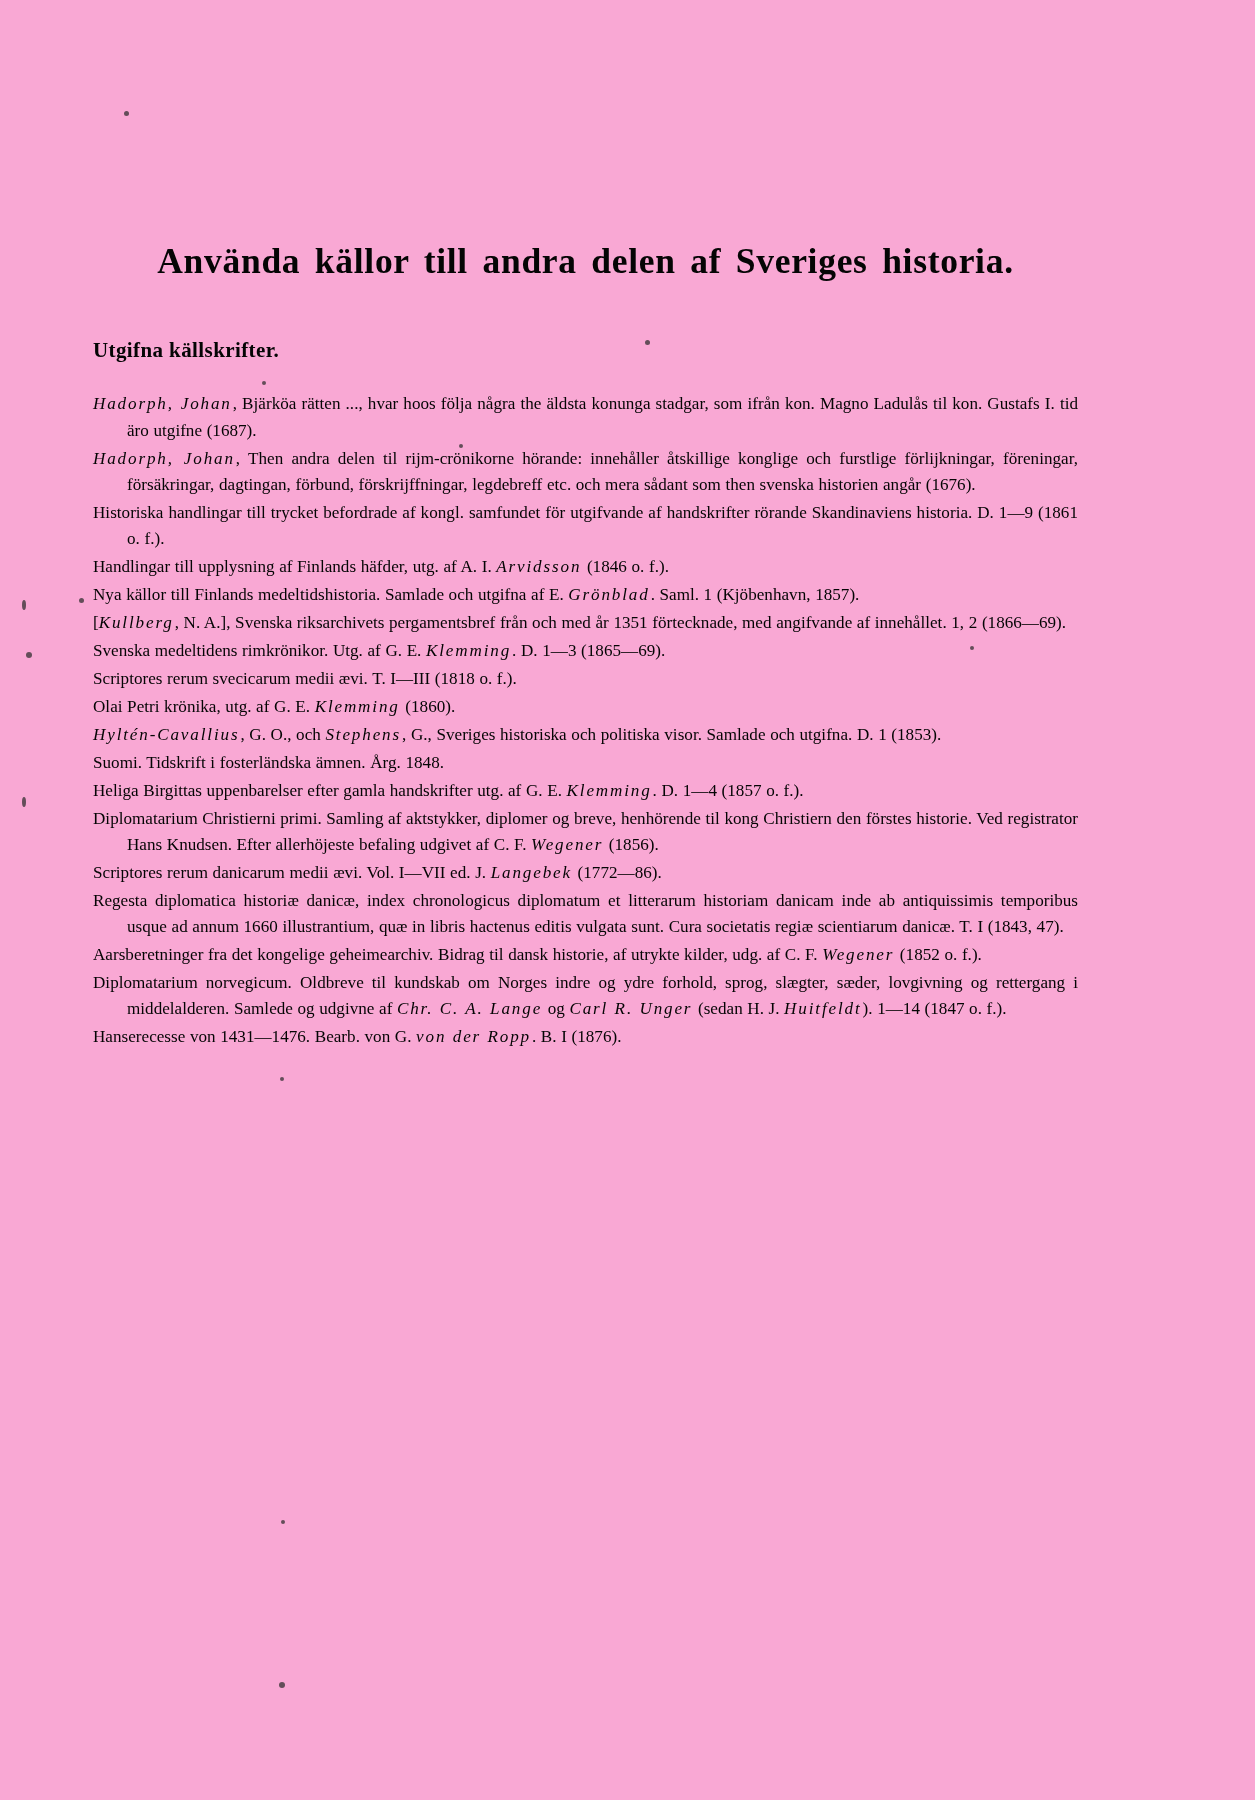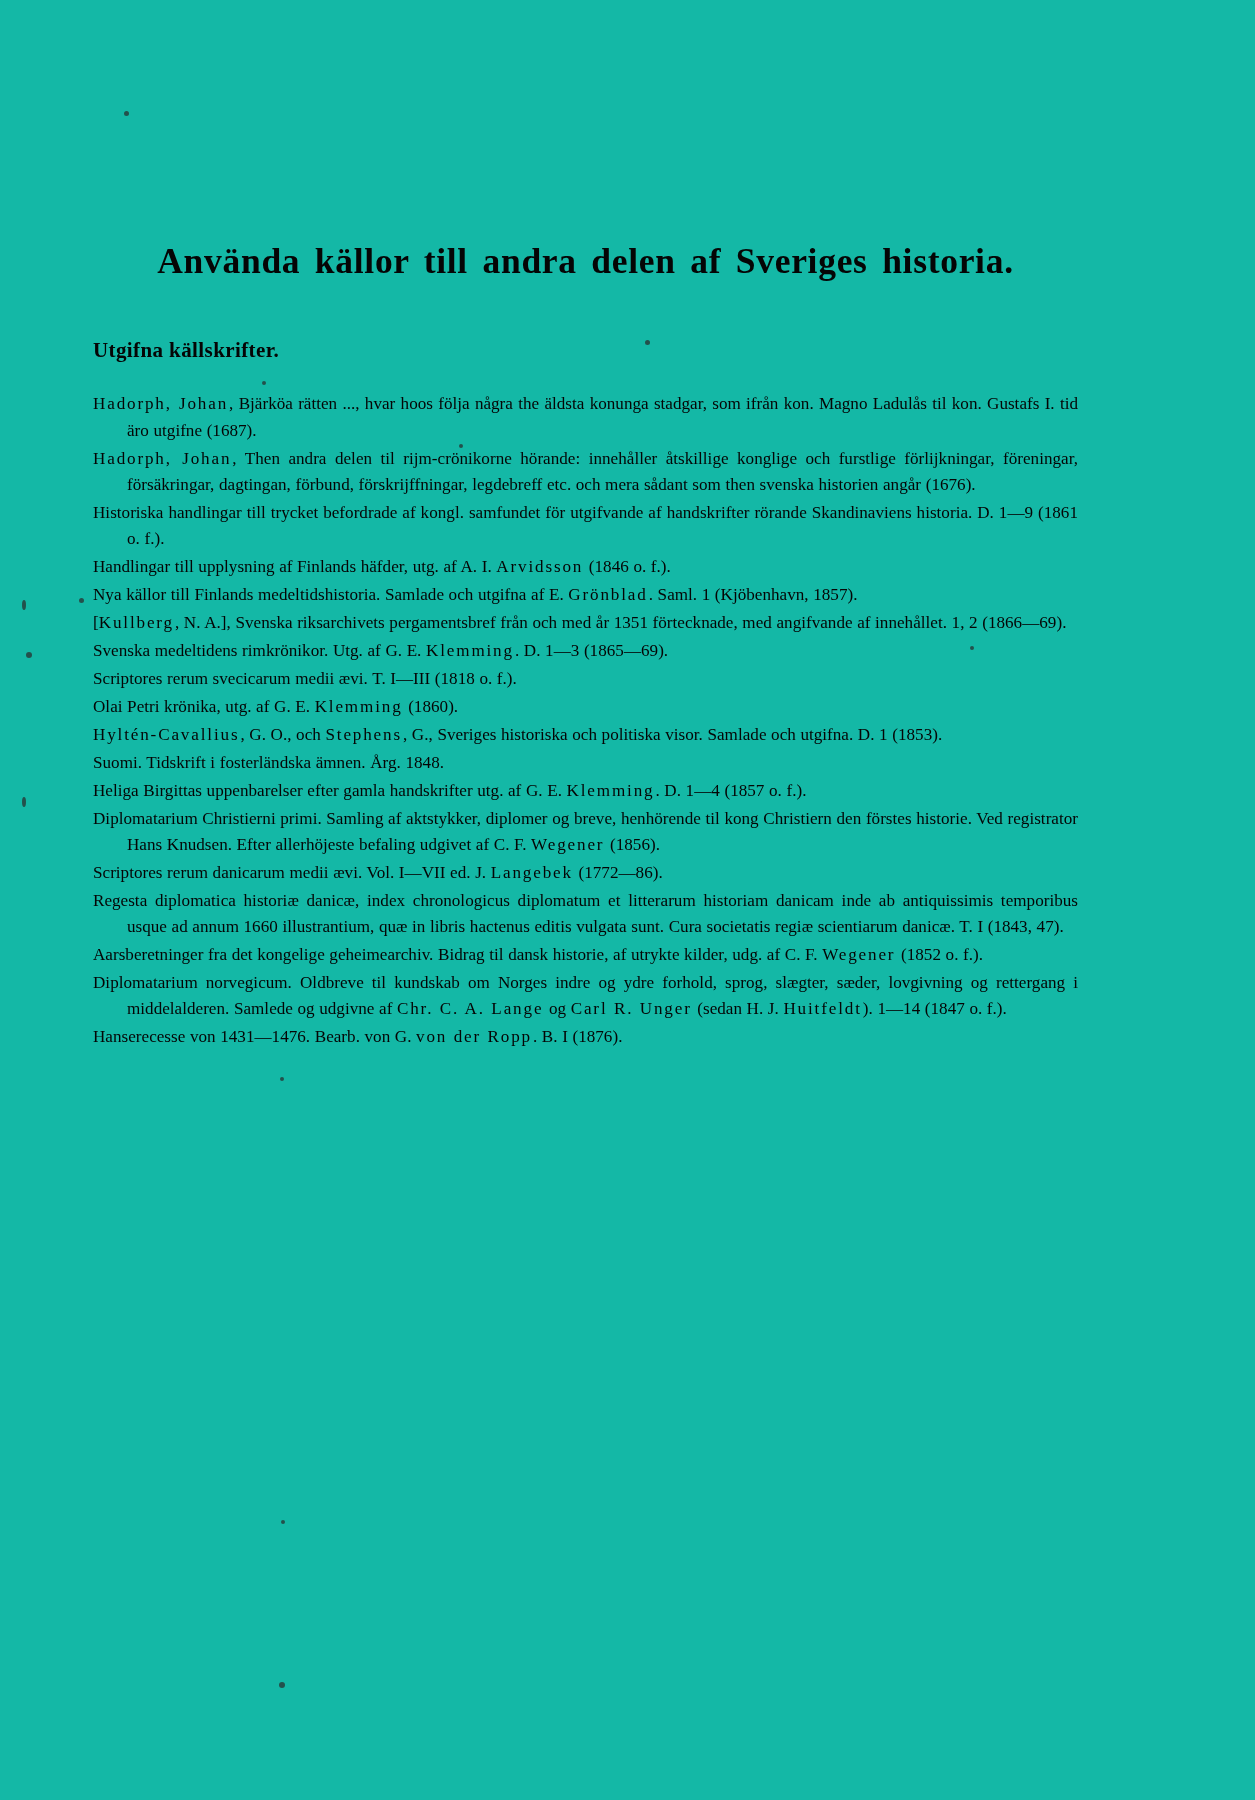--- a/index.html
+++ b/index.html
@@ -14,21 +14,21 @@
     color: #050505;
     position: relative;
     overflow: hidden;
   }
 
   .page {
     position: absolute;
     left: 0; top: 0;
     width: 1255px;
     height: 1800px;
-    background: #14b8a6;
+    background: #f9a8d4;
   }
 
   
   .speck {
     position: absolute;
     background: #2a2a2a;
     border-radius: 50%;
     opacity: .72;
   }
 
@@ -75,20 +75,21 @@
     text-indent: -34px;
     margin: 0 0 1.5px 0;
     letter-spacing: 0.02px;
     word-spacing: 0.3px;
   }
 
   
   .sp {
     letter-spacing: 1.85px;
     padding-right: 1px;
+    font-style: italic;
   }
 </style>
 </head>
 <body>
 
 <div class="page">
 
   <div class="speck" style="left:124px; top:111px; width:5px; height:5px;"></div>
   <div class="speck" style="left:645px; top:340px; width:5px; height:5px;"></div>
   <div class="speck" style="left:262px; top:381px; width:4px; height:4px;"></div>

